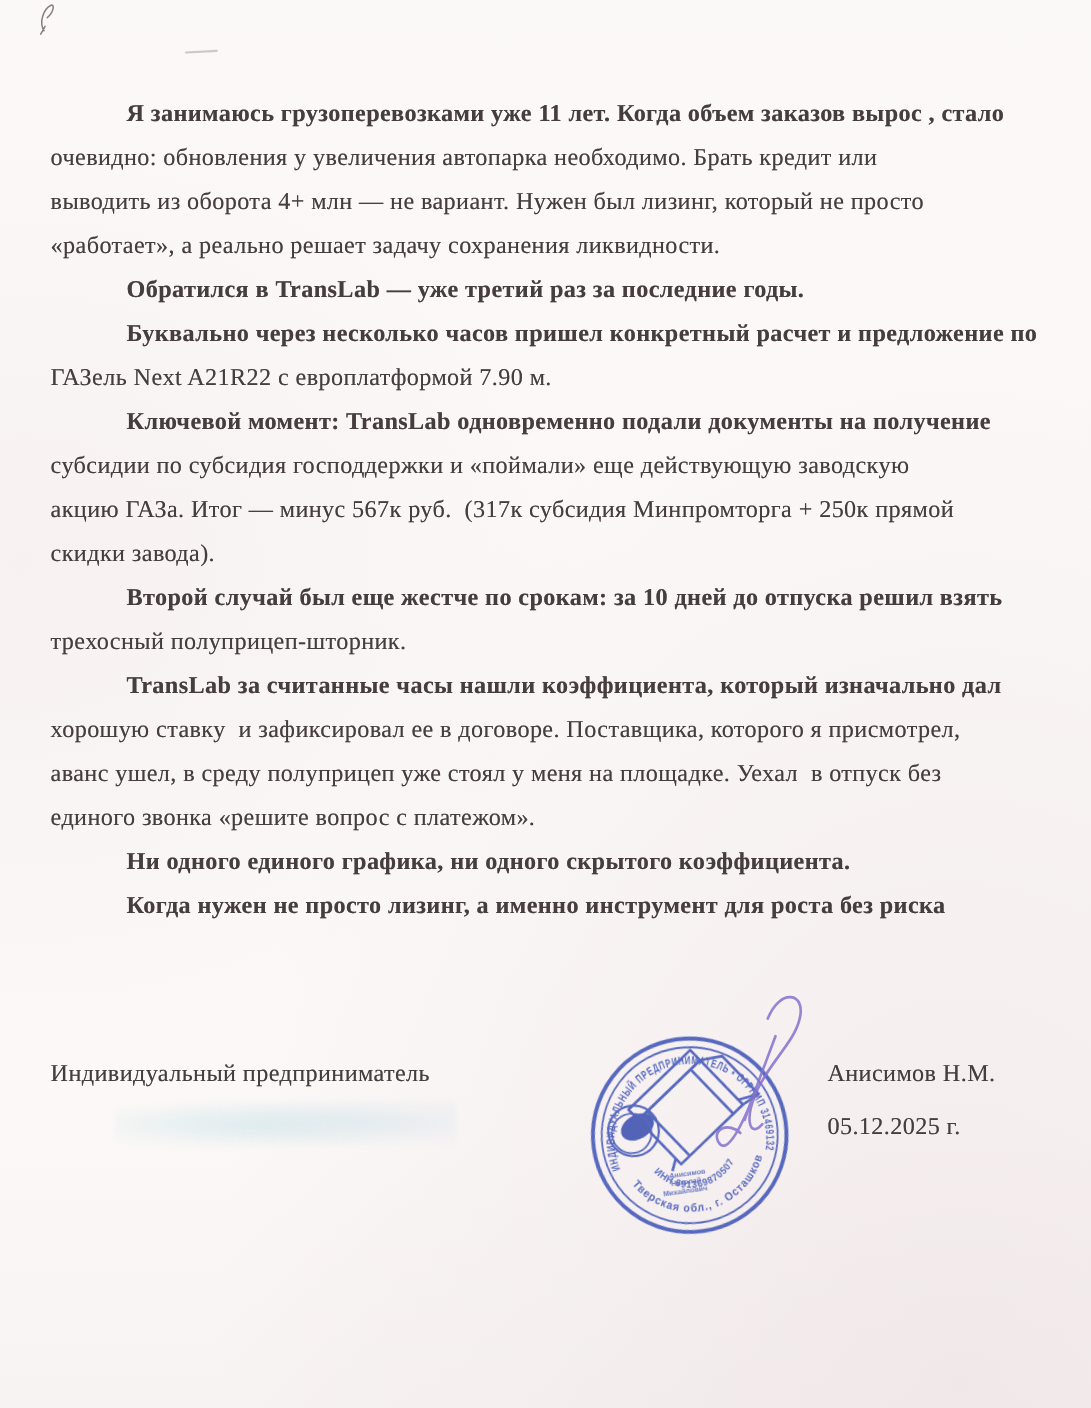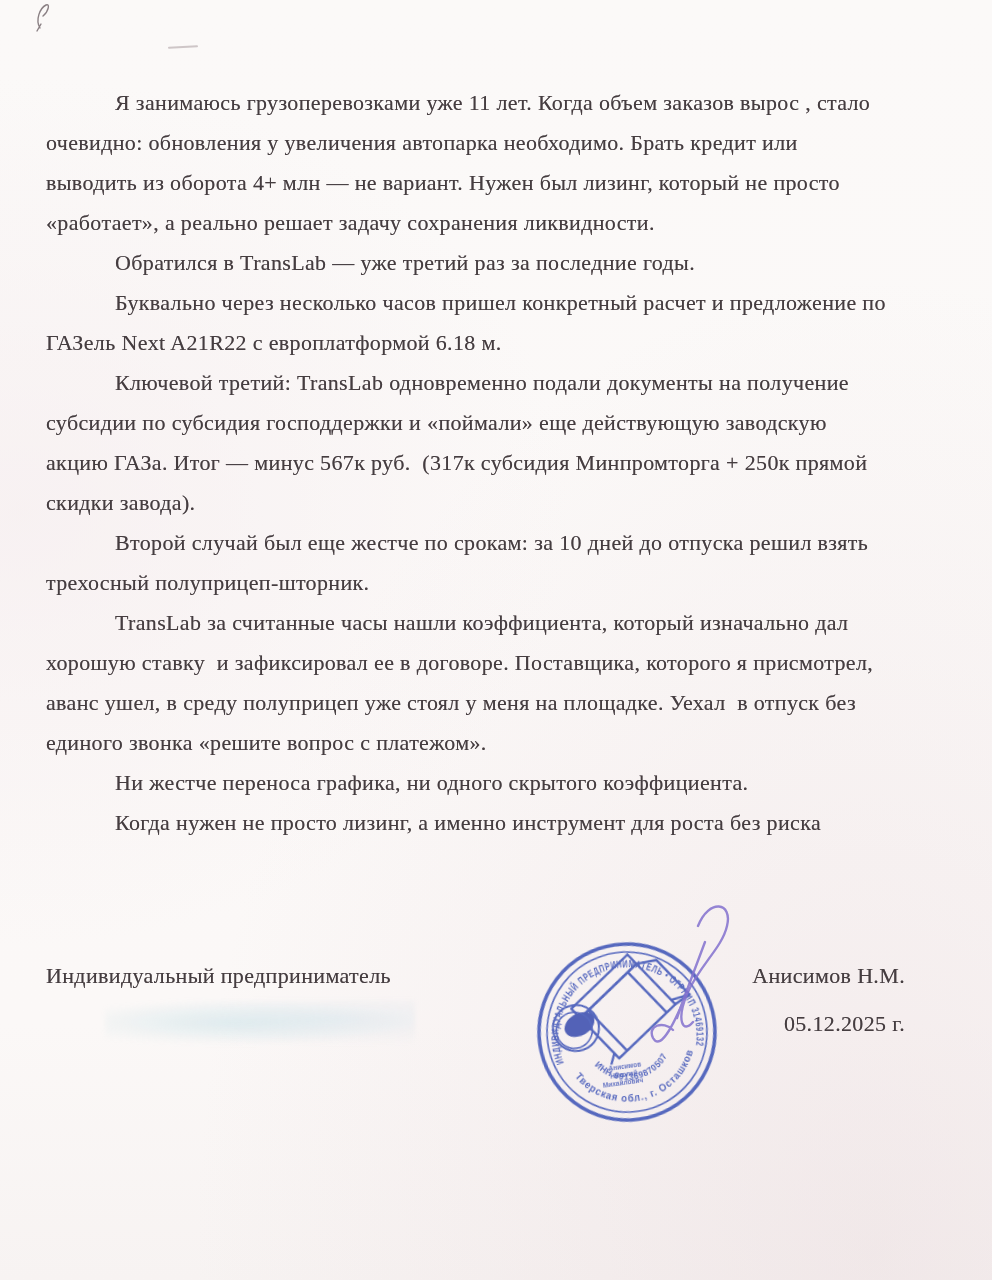--- a/index.html
+++ b/index.html
@@ -21,33 +21,32 @@
     width: 900px;
     font-size: 22px;
     letter-spacing: 0.35px;
   }
   .line {
     white-space: pre;
     height: 40px;
     line-height: 40px;
     text-shadow: 0 0 0.6px rgba(69,61,64,0.55);
   }
-  .line.indent { padding-left: 69px; }
+  .line.indent { padding-left: 69px; font-weight: bold; }
   .sig-row-role {
     position: absolute;
     left: 46px; top: 956px;
     font-size: 22px;
     letter-spacing: 0.35px;
     line-height: 40px;
     text-shadow: 0 0 0.6px rgba(69,61,64,0.55);
   }
   .sig-col-right {
     position: absolute;
     right: 87px; top: 956px;
-    text-align: right;
     font-size: 22px;
     letter-spacing: 0.35px;
     line-height: 40px;
     text-shadow: 0 0 0.6px rgba(69,61,64,0.55);
   }
   .sig-col-right .sig-date { margin-top: 8px; }
   .stamp-wrap {
     position: absolute;
     left: 477px; top: 882px;
     width: 300px; height: 300px;
@@ -84,40 +83,40 @@
         <div class="line indent">Я занимаюсь грузоперевозками уже 11 лет. Когда объем заказов вырос , стало</div>
         <div class="line">очевидно: обновления у увеличения автопарка необходимо. Брать кредит или</div>
         <div class="line">выводить из оборота 4+ млн — не вариант. Нужен был лизинг, который не просто</div>
         <div class="line">«работает», а реально решает задачу сохранения ликвидности.</div>
       </div>
       <div class="para">
         <div class="line indent">Обратился в TransLab — уже третий раз за последние годы.</div>
       </div>
       <div class="para">
         <div class="line indent">Буквально через несколько часов пришел конкретный расчет и предложение по</div>
-        <div class="line">ГАЗель Next A21R22 с европлатформой 6.18 м.</div>
+        <div class="line">ГАЗель Next A21R22 с европлатформой 7.90 м.</div>
       </div>
       <div class="para">
-        <div class="line indent">Ключевой третий: TransLab одновременно подали документы на получение</div>
+        <div class="line indent">Ключевой момент: TransLab одновременно подали документы на получение</div>
         <div class="line">субсидии по субсидия господдержки и «поймали» еще действующую заводскую</div>
         <div class="line">акцию ГАЗа. Итог — минус 567к руб.  (317к субсидия Минпромторга + 250к прямой</div>
         <div class="line">скидки завода).</div>
       </div>
       <div class="para">
         <div class="line indent">Второй случай был еще жестче по срокам: за 10 дней до отпуска решил взять</div>
         <div class="line">трехосный полуприцеп-шторник.</div>
       </div>
       <div class="para">
         <div class="line indent">TransLab за считанные часы нашли коэффициента, который изначально дал</div>
         <div class="line">хорошую ставку  и зафиксировал ее в договоре. Поставщика, которого я присмотрел,</div>
         <div class="line">аванс ушел, в среду полуприцеп уже стоял у меня на площадке. Уехал  в отпуск без</div>
         <div class="line">единого звонка «решите вопрос с платежом».</div>
       </div>
       <div class="para">
-        <div class="line indent">Ни жестче переноса графика, ни одного скрытого коэффициента.</div>
+        <div class="line indent">Ни одного единого графика, ни одного скрытого коэффициента.</div>
       </div>
       <div class="para">
         <div class="line indent">Когда нужен не просто лизинг, а именно инструмент для роста без риска</div>
       </div>
     </div>
 
   <div class="sig-row-role">Индивидуальный предприниматель</div>
   <div class="sig-col-right">
     <div>Анисимов Н.М.</div>
     <div class="sig-date">05.12.2025 г.</div>

